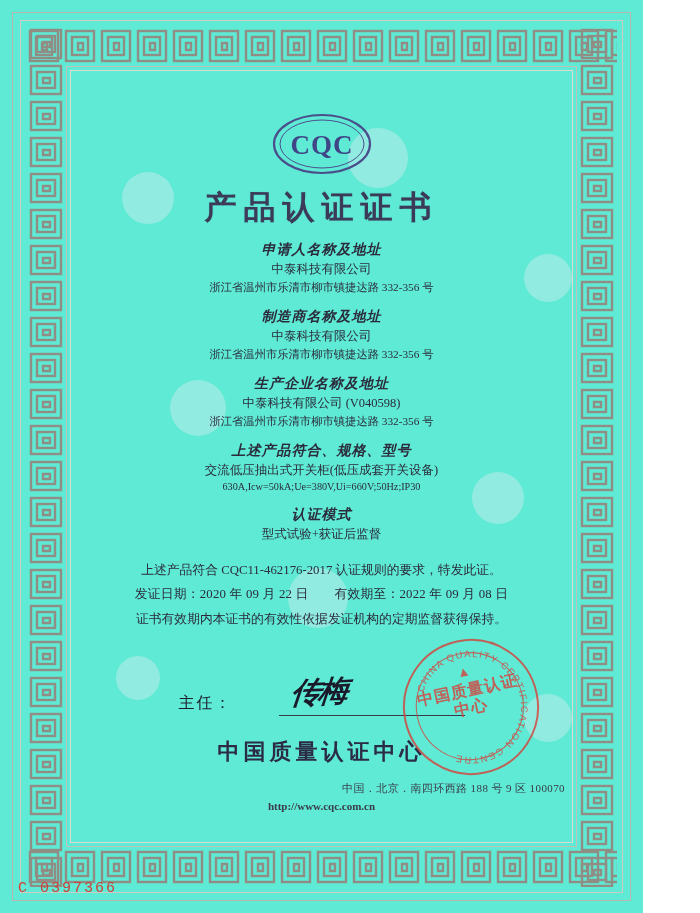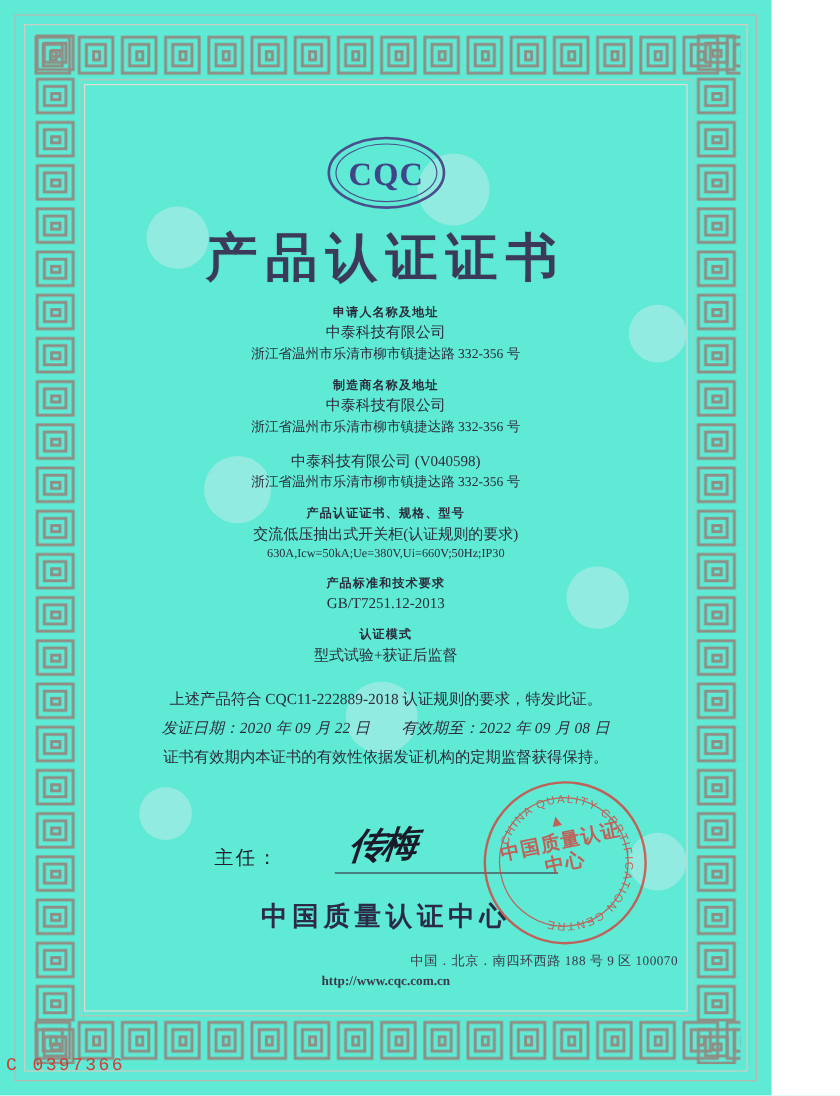--- a/index.html
+++ b/index.html
@@ -81,44 +81,45 @@
   }
 
   .logo-wrap {
     margin-top: 34px;
     height: 66px;
   }
 
   .doc-title {
     margin-top: 8px;
     font-family: "Liberation Serif", serif;
-    font-size: 43px;
+    font-size: 32px;
     font-weight: bold;
     letter-spacing: 7px;
     color: #3b3a58;
     text-shadow: 0 0 1px rgba(60,60,90,0.25);
     text-align: center;
   }
 
   .cert-no {
     margin-top: 20px;
     font-size: 13.5px;
     color: #2d2d40;
     letter-spacing: 0.3px;
   }
 
   .section {
     margin-top: 9px;
   }
   .sec-label {
-    font-size: 10px;
+    font-size: 14px;
     font-weight: bold;
     letter-spacing: 1px;
     color: #2b2b3c;
     line-height: 1.5;
+    font-style: italic;
   }
   .sec-line {
     font-size: 12.5px;
     color: #2b2b3c;
     line-height: 1.55;
   }
   .sec-line.small {
     font-size: 11.3px;
     letter-spacing: 0;
   }
@@ -129,21 +130,20 @@
   }
 
   .statement {
     margin-top: 14px;
     font-size: 12.8px;
     line-height: 1.9;
     color: #2b2b3c;
   }
   .statement .dates {
     letter-spacing: 0.2px;
-    font-style: italic;
   }
   .gap-inline { display: inline-block; width: 26px; }
 
   
   .sign-area {
     position: relative;
     margin-top: 26px;
     height: 78px;
   }
   .sign-row {
@@ -230,21 +230,21 @@
   }
   .org-url {
     margin-top: 4px;
     font-size: 11px;
     color: #3a3a4a;
     font-weight: bold;
   }
 
   .serial {
     position: absolute;
-    left: 5px;
+    left: 18px;
     bottom: 16px;
     color: #cf3d36;
     font-family: "Liberation Mono", monospace;
     font-size: 15px;
     letter-spacing: 2px;
   }
 
   
   .watermark {
     position: absolute;
@@ -339,42 +339,39 @@
       <div class="sec-line small">浙江省温州市乐清市柳市镇捷达路 332-356 号</div>
     </div>
 
     <div class="section">
       <div class="sec-label">制造商名称及地址</div>
       <div class="sec-line">中泰科技有限公司</div>
       <div class="sec-line small">浙江省温州市乐清市柳市镇捷达路 332-356 号</div>
     </div>
 
     <div class="section">
+      <div class="sec-label">生产企业名称及地址</div>
       <div class="sec-line">中泰科技有限公司 (V040598)</div>
       <div class="sec-line small">浙江省温州市乐清市柳市镇捷达路 332-356 号</div>
     </div>
 
     <div class="section">
-      <div class="sec-label">产品认证证书、规格、型号</div>
-      <div class="sec-line">交流低压抽出式开关柜(认证规则的要求)</div>
+      <div class="sec-label">上述产品符合、规格、型号</div>
+      <div class="sec-line">交流低压抽出式开关柜(低压成套开关设备)</div>
       <div class="sec-line tiny">630A,Icw=50kA;Ue=380V,Ui=660V;50Hz;IP30</div>
     </div>
 
-    <div class="section">
-      <div class="sec-label">产品标准和技术要求</div>
-      <div class="sec-line">GB/T7251.12-2013</div>
-    </div>
 
     <div class="section">
       <div class="sec-label">认证模式</div>
       <div class="sec-line">型式试验+获证后监督</div>
     </div>
 
     <div class="statement">
-      <div>上述产品符合 CQC11-222889-2018 认证规则的要求，特发此证。</div>
+      <div>上述产品符合 CQC11-462176-2017 认证规则的要求，特发此证。</div>
       <div class="dates">
         <span>发证日期：</span><span>2020 年 09 月 22 日</span><span class="gap-inline"></span><span>有效期至：</span><span>2022 年 09 月 08 日</span>
       </div>
       <div>证书有效期内本证书的有效性依据发证机构的定期监督获得保持。</div>
     </div>
 
     <div class="sign-area">
       <div class="sign-row">
         <div class="sign-label">主任：</div>
         <div class="sign-line">

